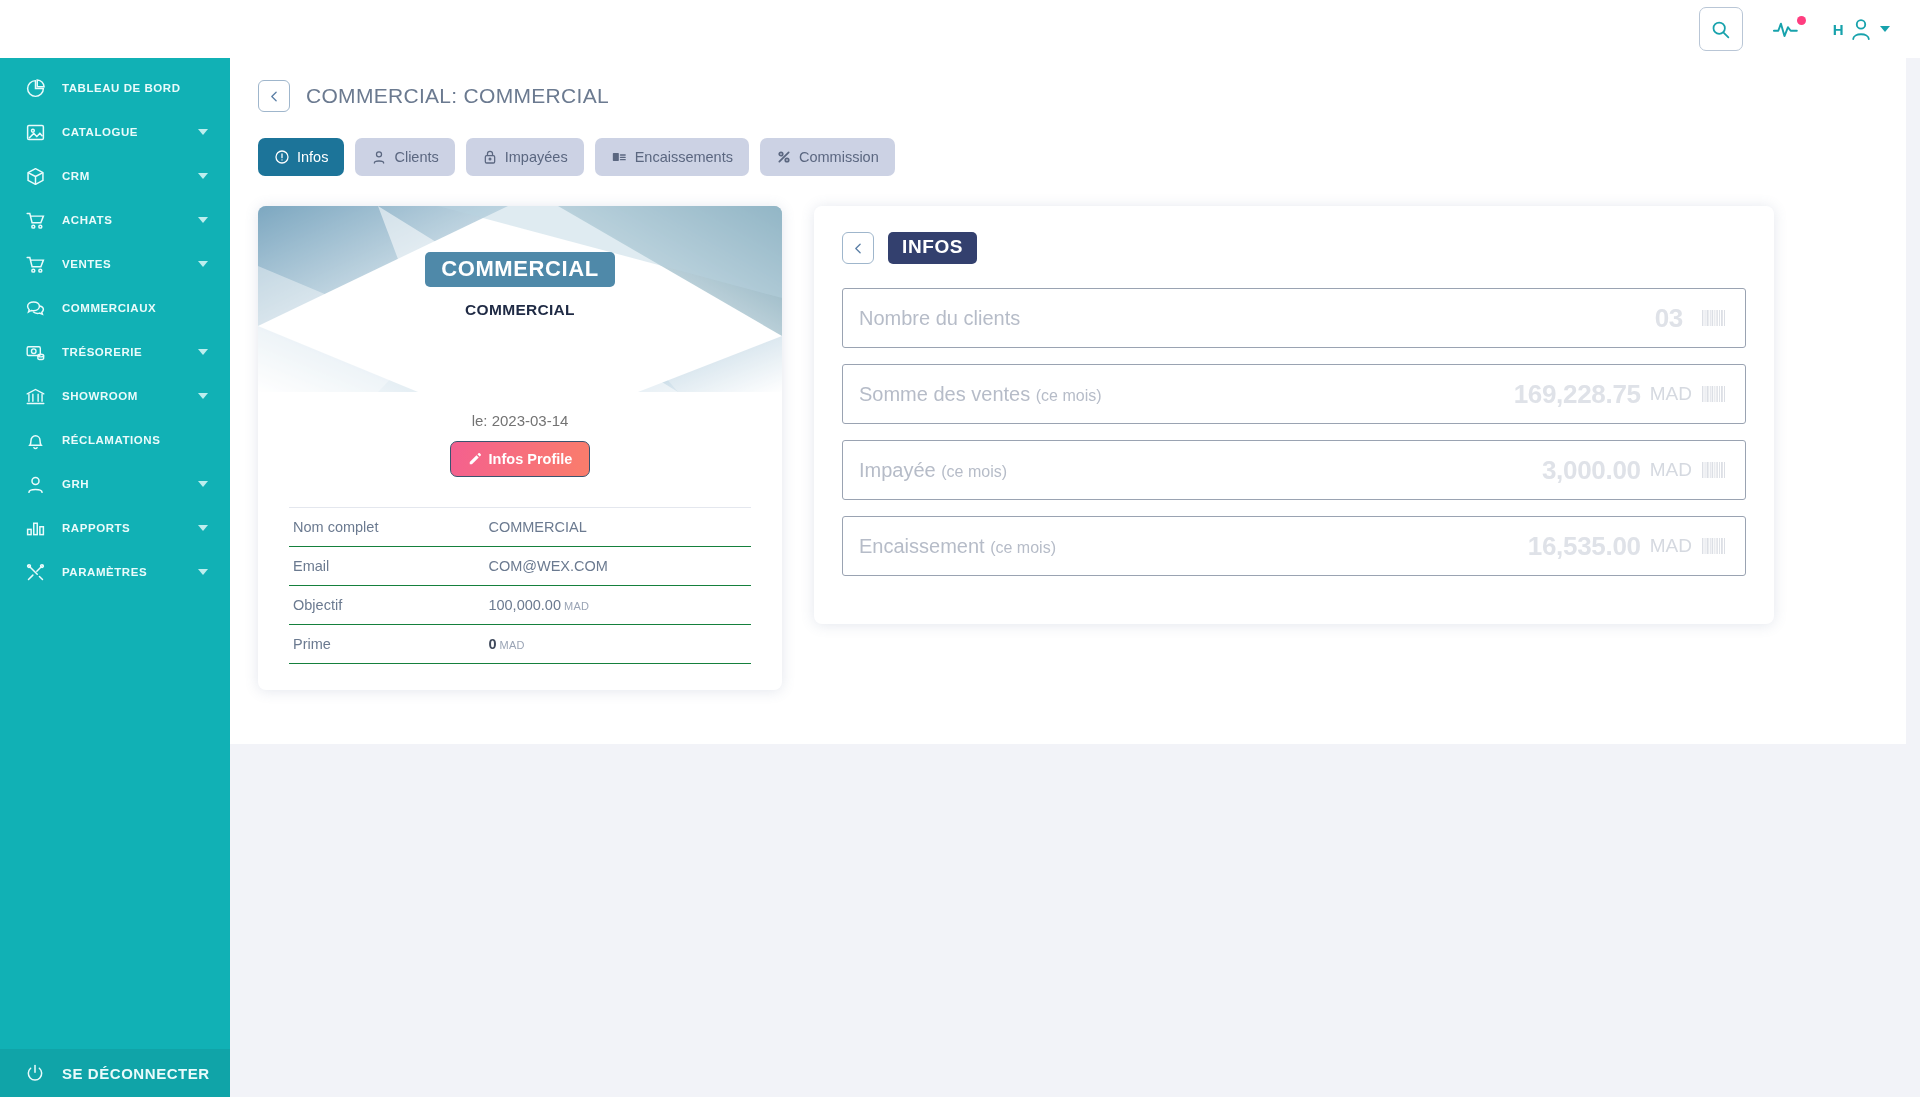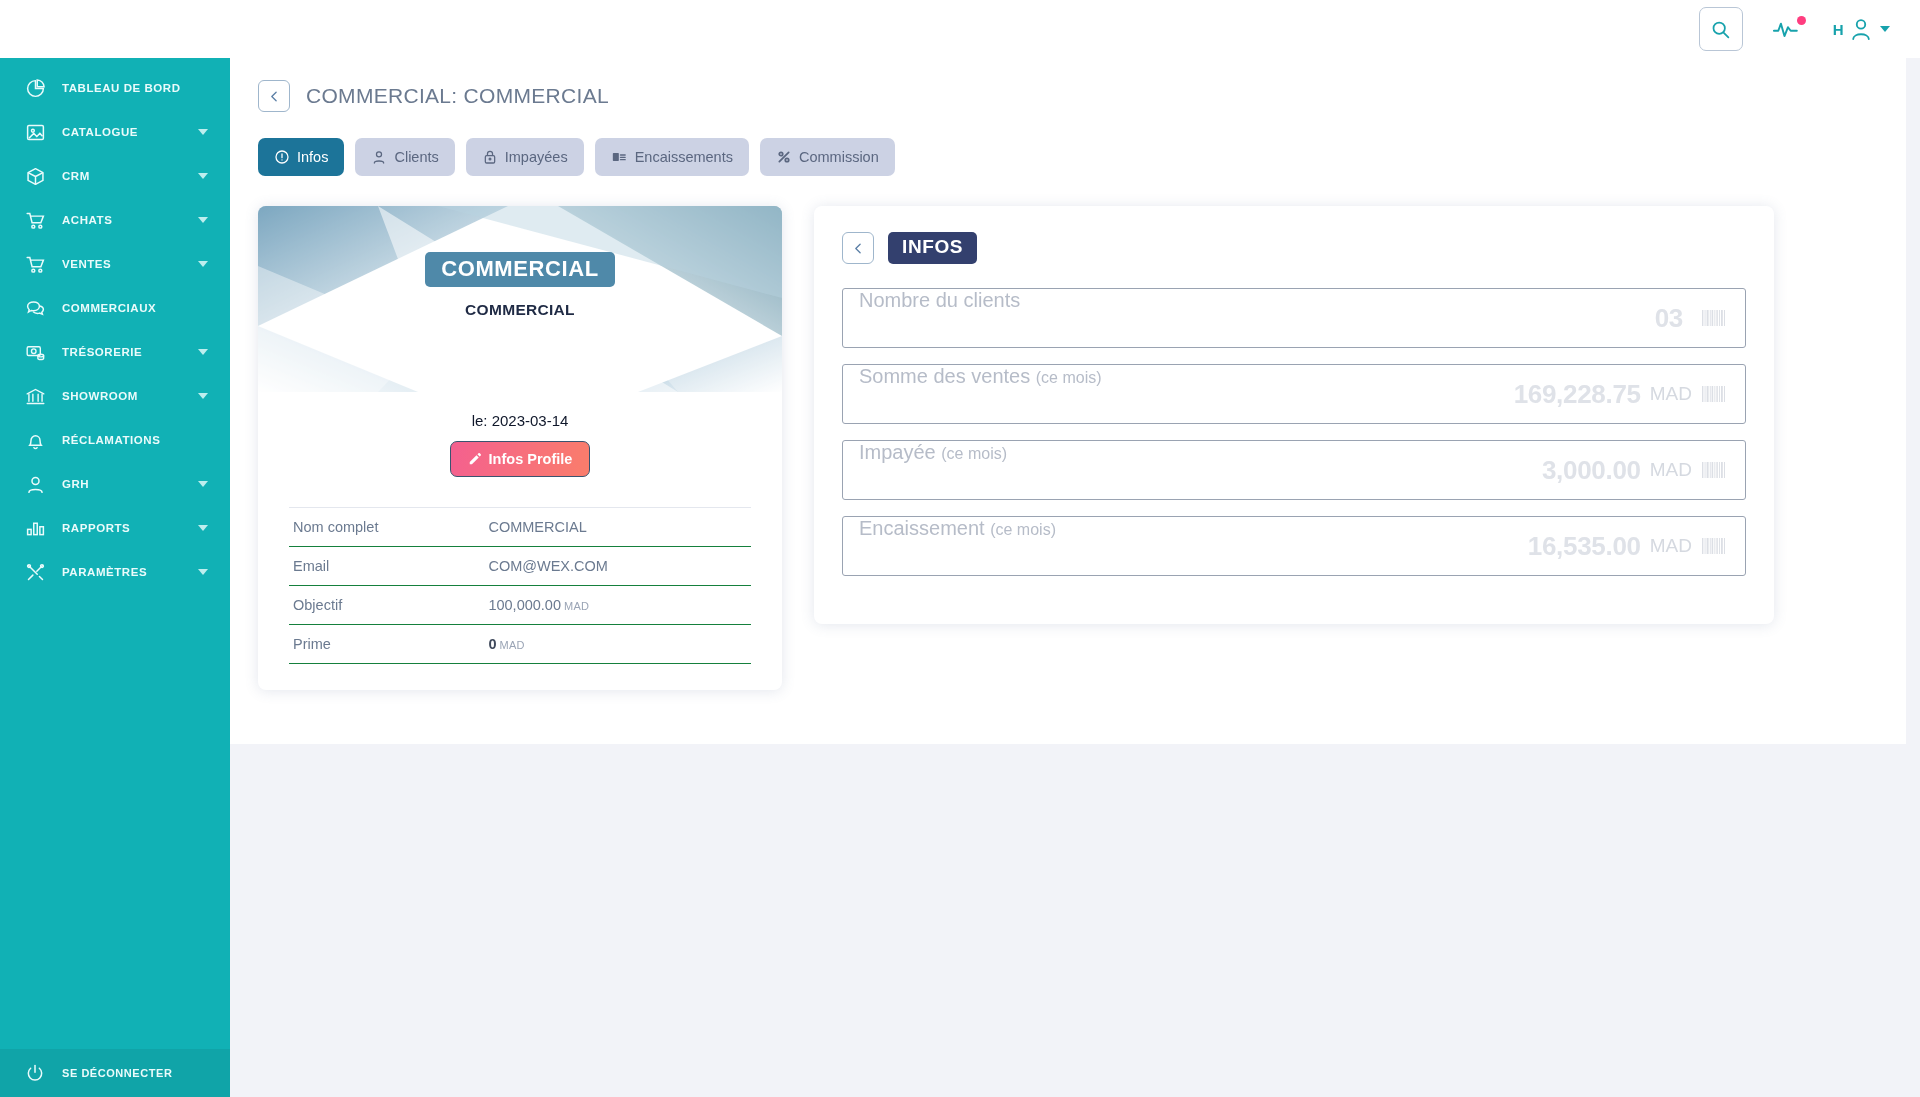--- a/index.html
+++ b/index.html
@@ -109,21 +109,21 @@
   }
 
   .logout {
     position: absolute; left: 0; bottom: 0;
     width: 230px; height: 48px;
     background: #10a4a8;
     display: flex; align-items: center;
     padding-left: 22px;
     cursor: pointer;
   }
-  .logout .nav-label { font-size: 11px; }
+  .logout .nav-label { font-size: 15px; }
 
   
   .main {
     position: absolute; top: 58px; left: 230px;
     width: 1690px; height: 1039px;
     background: #f2f3f8;
     overflow: hidden;
   }
   .content-white {
     background: #ffffff;
@@ -206,21 +206,21 @@
   .sub-name {
     margin-top: 14px;
     font-size: 15.5px;
     font-weight: 700;
     color: #1f2a44;
     letter-spacing: .3px;
   }
   .date-line {
     margin-top: 20px;
     font-size: 15px;
-    color: #0f172a;
+    color: #737373;
   }
   .edit-btn {
     margin-top: 12px;
     display: inline-flex; align-items: center; gap: 7px;
     background: linear-gradient(100deg, #f4608f 0%, #fa7d6b 100%);
     border: 1px solid #3a5470;
     border-radius: 7px;
     color: #ffffff;
     font-size: 14.5px;
     font-weight: 700;
@@ -262,21 +262,21 @@
     background: #33406e;
     color: #fff;
     font-size: 19px;
     font-weight: 700;
     letter-spacing: .6px;
     padding: 4px 14px 6px;
     border-radius: 5px;
   }
 
   .stat-row {
-    display: flex; justify-content: space-between;
+    display: flex; align-items: center; justify-content: space-between;
     height: 60px;
     border: 1px solid #9aa3b2;
     border-radius: 3px;
     padding: 0 18px 0 16px;
     margin-bottom: 16px;
     background: #fff;
   }
   .stat-row:last-child { margin-bottom: 0; }
   .stat-label {
     font-size: 20px;

